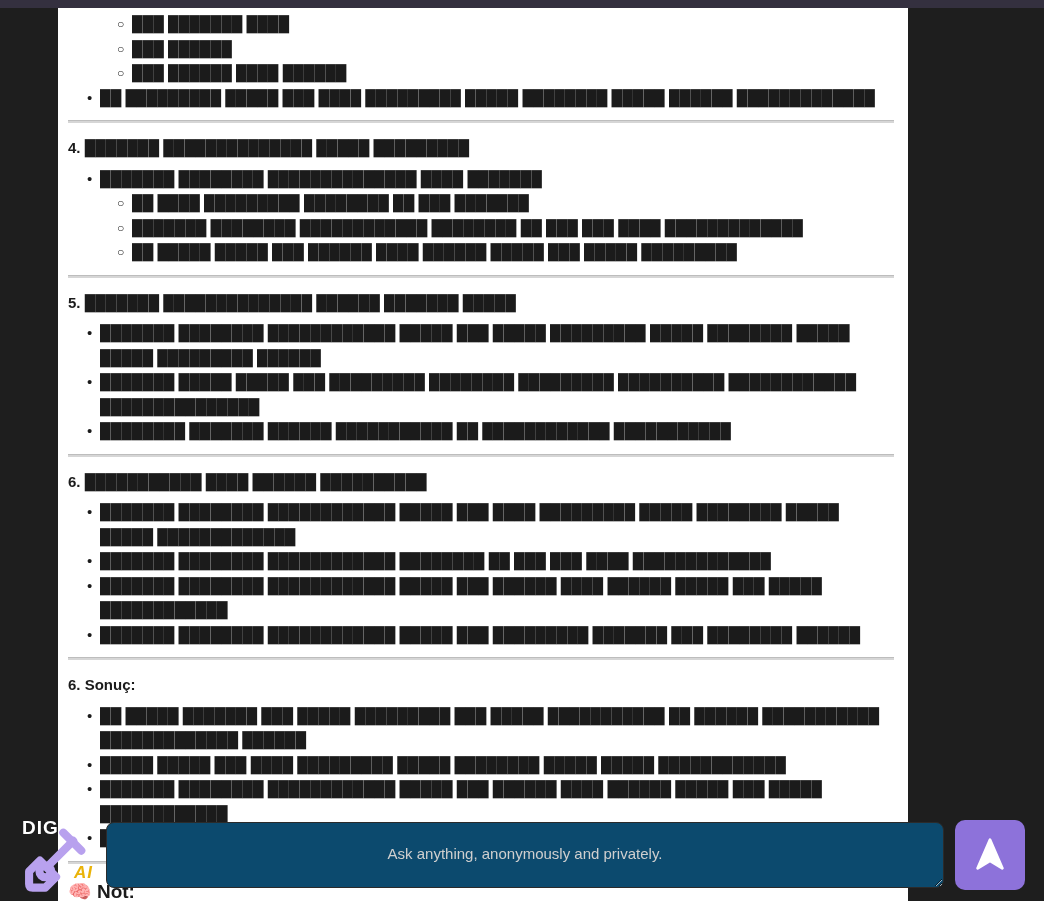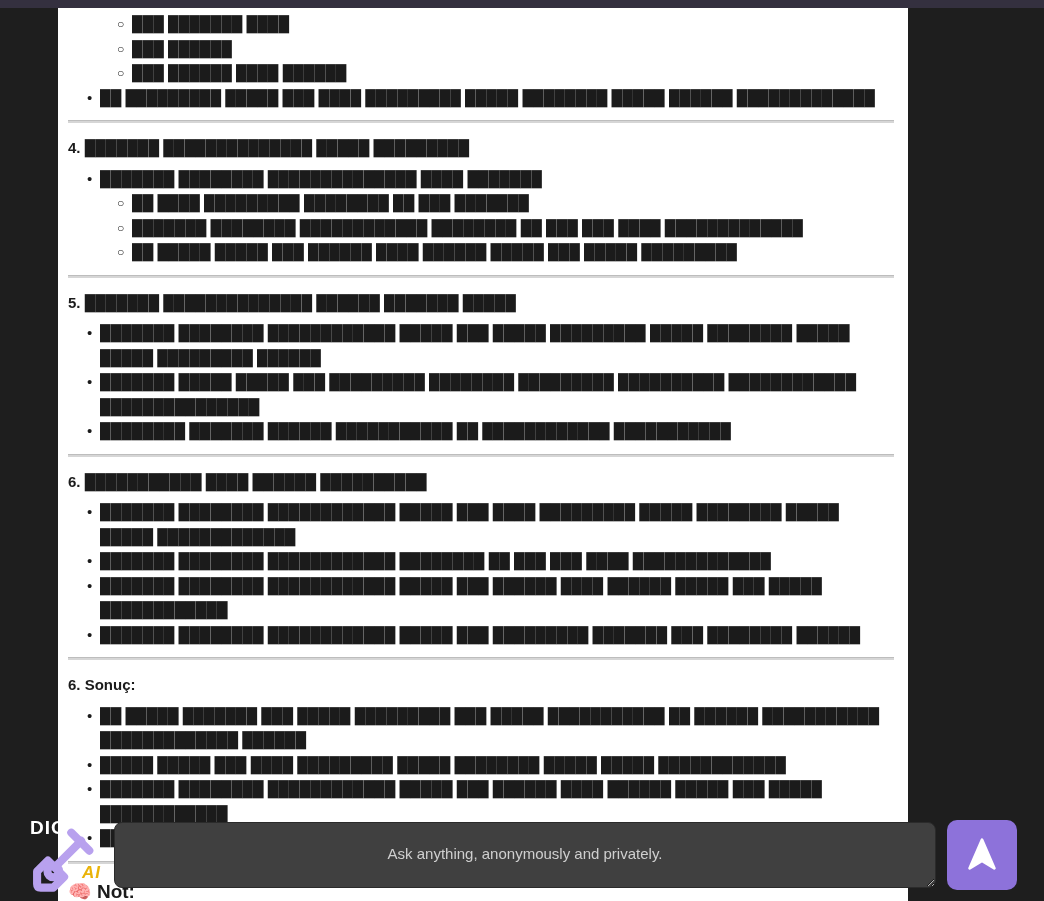--- a/index.html
+++ b/index.html
@@ -34,35 +34,35 @@
   hr.divider {
     border: none; height: 3px;
     background: #d6d6d6; border-top: 1px solid #bdbdbd;
     margin: 10px 0;
   }
 
   
   .composer {
     position: absolute; left: 0; right: 0; bottom: 6px;
     display: flex; align-items: center;
-    padding: 0 27px; gap: 11px;
+    padding: 0 19px; gap: 11px;
   }
   .logo { position: relative; width: 76px; height: 80px; flex: 0 0 auto; }
   .logo-dig {
     position: absolute; top: 2px; left: 3px;
     color: #ffffff; font-weight: 800; font-size: 19px; letter-spacing: 1px;
   }
   .logo-ai {
     position: absolute; bottom: 12px; right: 2px;
     color: #eab308; font-weight: 800; font-size: 17px; letter-spacing: 1px; font-style: italic;
   }
   .logo svg { position: absolute; top: 6px; left: 2px; }
   .message-input {
     flex: 1; height: 66px;
-    background: #404040;
+    background: #0c4a6e;
     border: 1px solid #2b2b2b;
     border-radius: 8px;
     color: #eeeeee;
     font-family: "Liberation Sans", sans-serif;
     font-size: 15px;
     text-align: center;
     padding-top: 22px;
     outline: none;
   }
   .message-input::placeholder { color: #cfcfcf; opacity: 1; }

